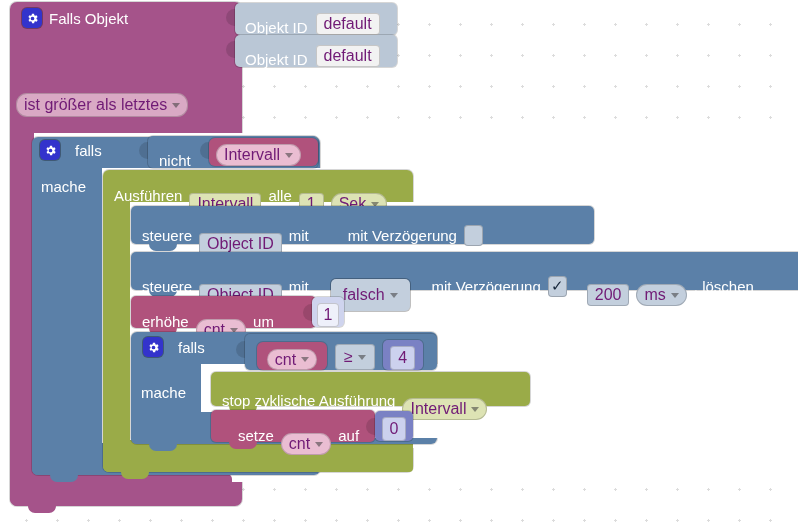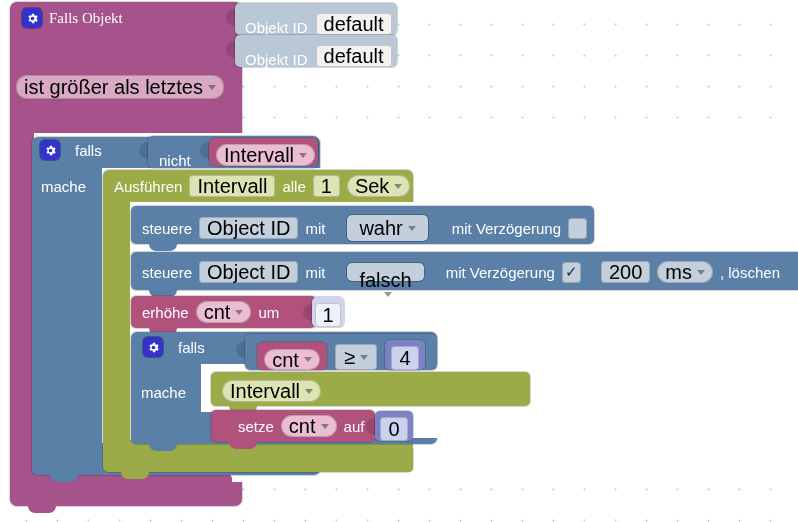--- a/index.html
+++ b/index.html
@@ -53,22 +53,23 @@
   .c-blue   { background:#5b80a8; }            
   .c-olive  { background:#9aab48; }            
   .c-pink   { background:#b0527c; }            
   .c-lblue  { background:#bac7d6; }            
 
   
   .fld {
     display: inline-flex; align-items: center;
     height: 22px; padding: 0 8px;
     border-radius: 11px;
-    font-size: 20px; color:#000000;
+    font-size: 16px; color:#701a75;
     box-shadow: 0 0 0 1px rgba(0,0,0,.18) inset;
+    margin-top: 18px;
   }
   .fld.sq { border-radius: 4px; }
   .fld-white  { background:#f2f2f2; }
   .fld-rose   { background:#d9a9c4; }
   .fld-pink   { background:#eabdd2; }
   .fld-olive  { background:#dde3b4; }
   .fld-blue   { background:#c3cfdd; }
   .caret {
     display:inline-block; margin-left:5px;
     width:0;height:0;
@@ -110,21 +111,21 @@
 <div id="workspace">
 
   <div class="blk c-rose" style="left:10px; top:2px; width:232px; height:504px; border-radius:7px;"></div>
 
   <div style="position:absolute; left:32px; top:133px; width:766px; height:349px; background:#ffffff;"></div>
 
   <div class="blk c-rose" style="left:10px; top:120px; width:24px; height:386px; border-radius:0 0 0 8px; box-shadow:none;"></div>
   <div class="blk c-rose" style="left:10px; top:474px; width:222px; height:32px; border-radius:0 5px 5px 8px; box-shadow:none;"></div>
   <div class="notch c-rose" style="left:28px; top:506px;"></div>
 
-  <div class="row" style="left:22px; top:8px;font-family:Liberation Serif, serif;">
+  <div class="row" style="left:22px; top:8px;">
     <div class="gear">
       <svg width="13" height="13" viewBox="0 0 24 24" aria-hidden="true">
         <path fill="#ffffff" d="M19.4 13a7.6 7.6 0 0 0 0-2l2-1.6-2-3.4-2.4 1a7.4 7.4 0 0 0-1.7-1l-.4-2.6h-4l-.4 2.6c-.6.2-1.2.6-1.7 1l-2.4-1-2 3.4L6.6 11a7.6 7.6 0 0 0 0 2l-2 1.6 2 3.4 2.4-1c.5.4 1 .8 1.7 1l.4 2.6h4l.4-2.6c.6-.2 1.2-.6 1.7-1l2.4 1 2-3.4Zm-7.4 2.4a3.4 3.4 0 1 1 0-6.8 3.4 3.4 0 0 1 0 6.8Z"></path>
       </svg>
     </div>
     <span class="lbl">Falls Objekt</span>
   </div>
 
   <div class="socket" style="left:226px; top:9px;"></div>
   <div class="blk c-lblue" style="left:235px; top:3px; width:162px; height:32px; border-radius:5px; padding:0 10px; gap:8px;">
@@ -192,37 +193,33 @@
       </span>
   </div>
 
   <div class="blk c-blue" style="left:131px; top:206px; width:463px; height:38px; border-radius:5px;"></div>
   <div class="notch c-blue" style="left:149px; top:244px;"></div>
   <div class="row" style="left:142px; top:215px;">
     <span class="lbl">steuere</span>
     <span class="fld sq fld-blue">Object ID</span>
     <span class="lbl">mit</span>
     <span style="display:inline-block;width:8px;"></span>
-    <span class="fld fld-blue" style="height:26px;padding:0 12px;border-radius:5px;box-shadow:0 0 0 1px rgba(0,0,0,.25);">
-        <span>wahr</span>
-        <i class="caret"></i>
-      </span>
     <span style="display:inline-block;width:10px;"></span>
     <span class="lbl">mit Verzögerung</span>
     <span class="cbx"></span>
   </div>
 
   <div class="blk c-blue" style="left:131px; top:252px; width:680px; height:38px; border-radius:5px;"></div>
   <div class="notch c-blue" style="left:149px; top:290px;"></div>
   <div class="row" style="left:142px; top:261px;">
     <span class="lbl">steuere</span>
     <span class="fld sq fld-blue">Object ID</span>
     <span class="lbl">mit</span>
     <span style="display:inline-block;width:8px;"></span>
-    <span class="fld fld-blue" style="height:18px;padding:6px 12px;border-radius:5px;box-shadow:0 0 0 1px rgba(0,0,0,.25);flex-direction:column;">
+    <span class="fld fld-blue" style="height:26px;padding:16px 12px;border-radius:5px;box-shadow:0 0 0 1px rgba(0,0,0,.25);">
         <span>falsch</span>
         <i class="caret"></i>
       </span>
     <span style="display:inline-block;width:8px;"></span>
     <span class="lbl">mit Verzögerung</span>
     <span class="cbx">✓</span>
     <span style="display:inline-block;width:6px;"></span>
     <span class="fld sq fld-blue">200</span>
     <span class="fld fld-blue">
         <span>ms</span>
@@ -276,20 +273,21 @@
     <span class="blk" style="position:relative; left:0; top:0; width:40px; height:30px; background:#7a81c4; border-radius:5px; justify-content:center;">
       <span class="fld sq" style="background:#ccd1ee;height:24px;padding:0 8px;">4</span>
     </span>
   </div>
 
   <span class="lbl" style="position:absolute; left:141px; top:384px;">mache</span>
 
   <div class="blk c-olive" style="left:211px; top:372px; width:319px; height:34px; border-radius:5px;"></div>
   <div class="notch c-olive" style="left:229px; top:406px;"></div>
   <div class="row" style="left:222px; top:380px;">
+    <span class="lbl">stop zyklische Ausführung</span>
     <span class="fld fld-olive">
         <span>Intervall</span>
         <i class="caret"></i>
       </span>
   </div>
 
   <div class="blk c-pink" style="left:211px; top:410px; width:164px; height:32px; border-radius:5px;"></div>
   <div class="notch c-pink" style="left:229px; top:442px;"></div>
   <div class="row" style="left:238px; top:415px;">
     <span class="lbl">setze</span>

